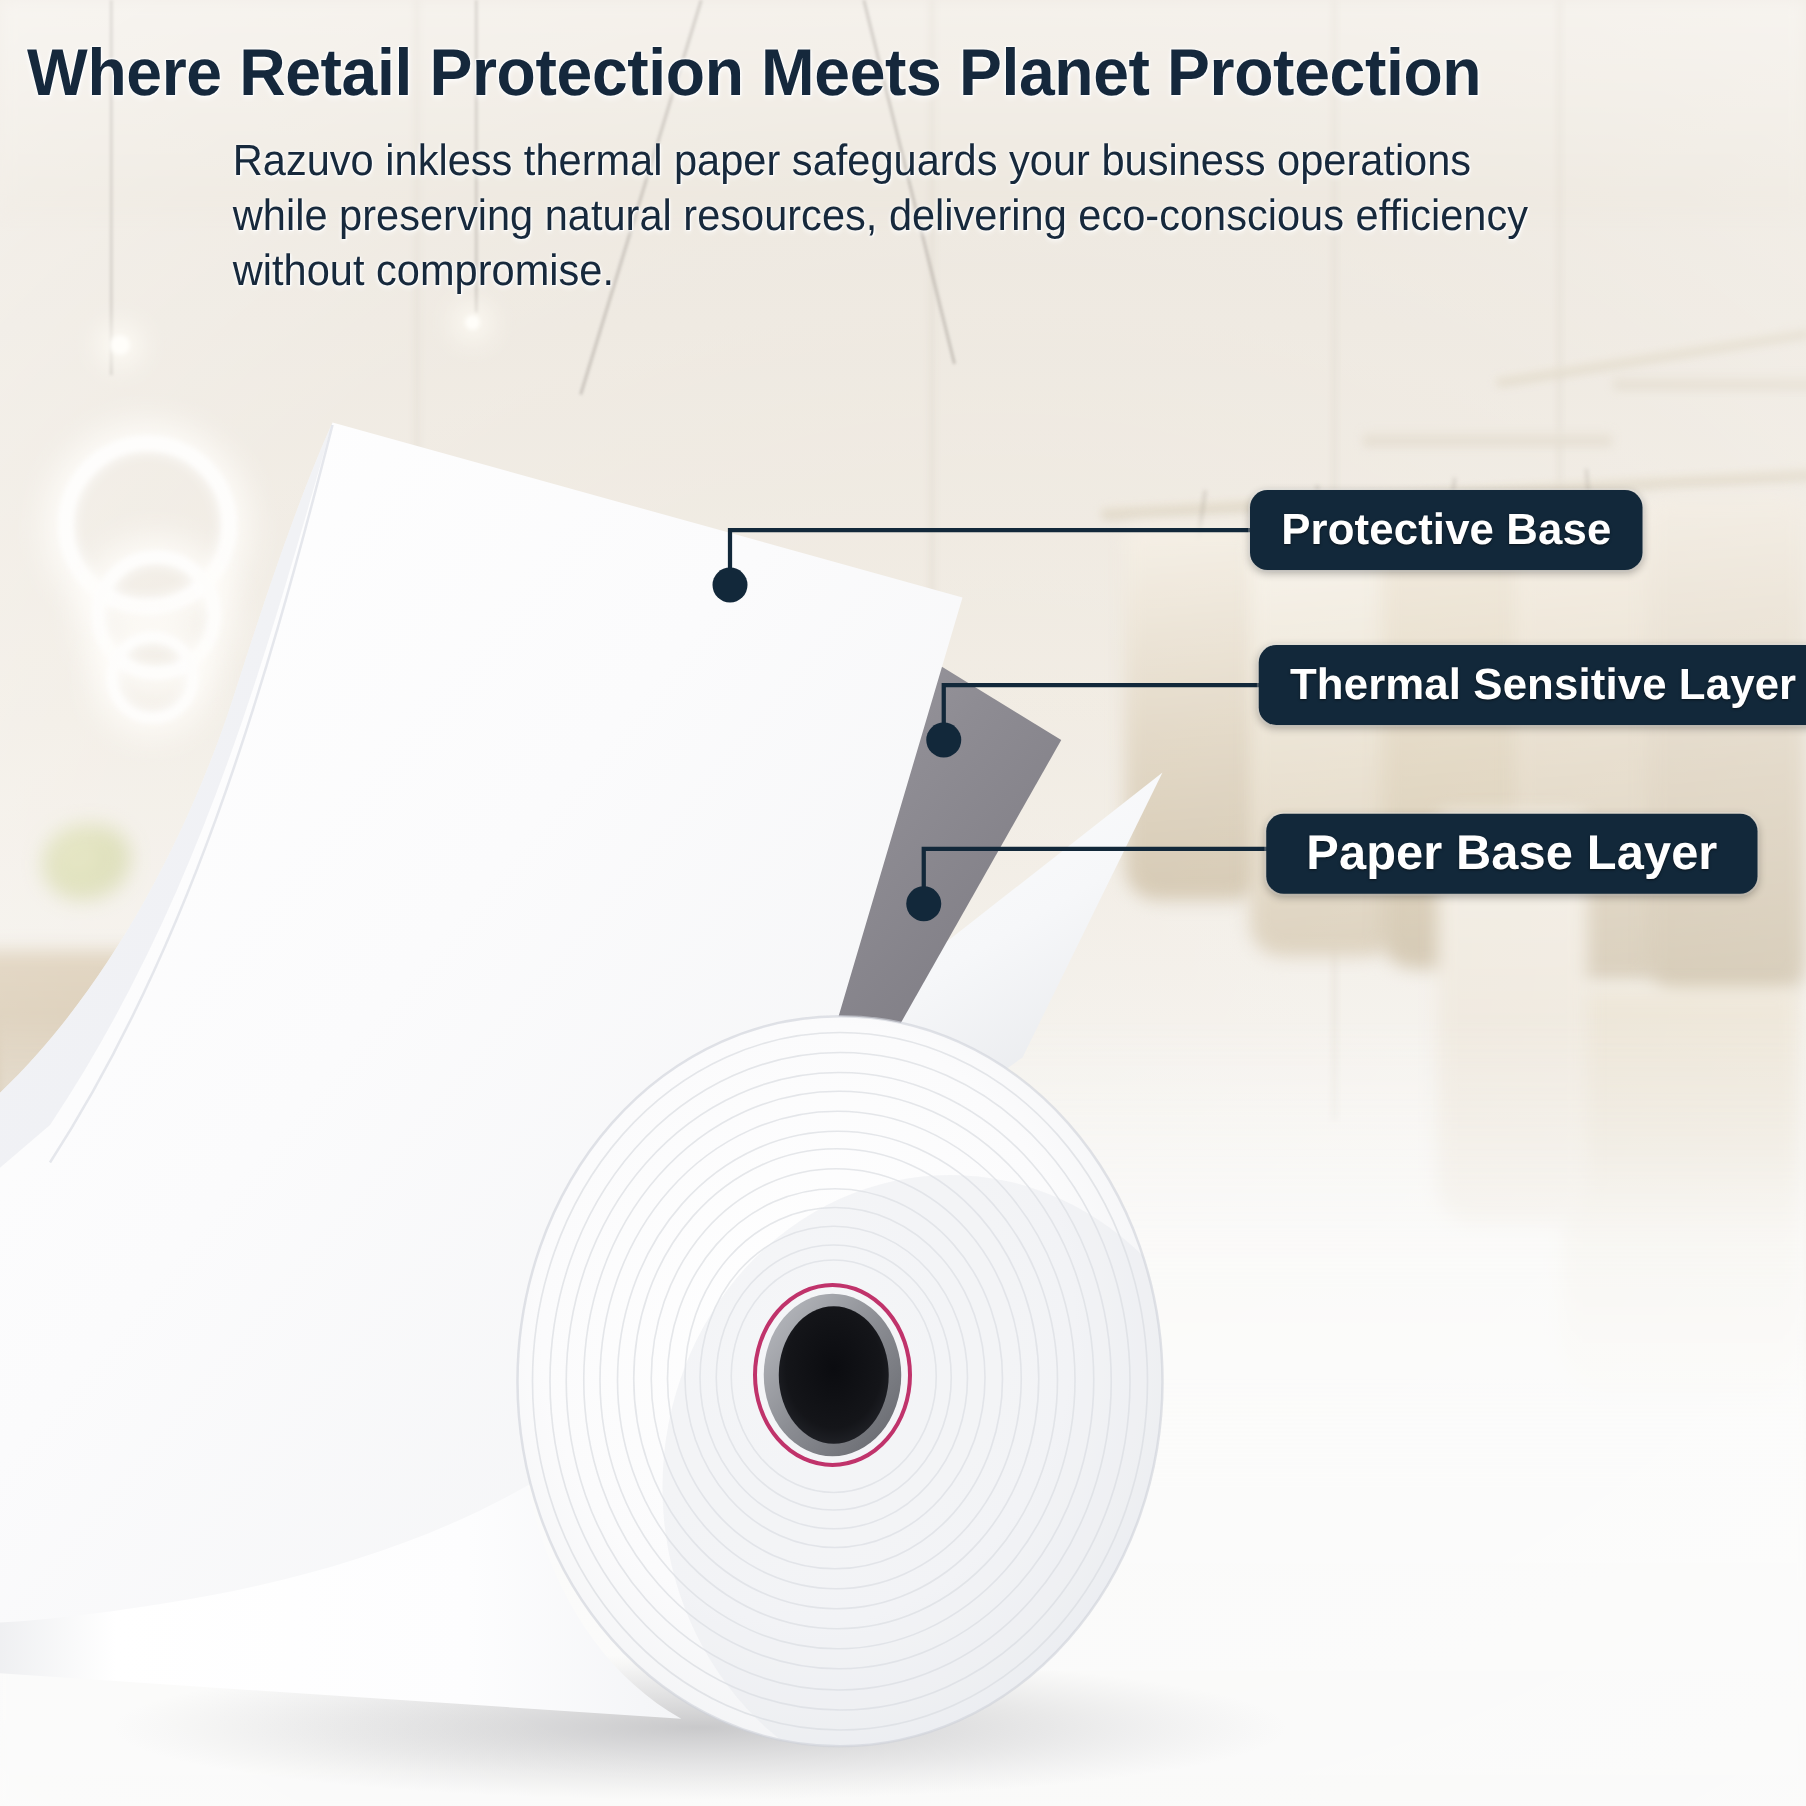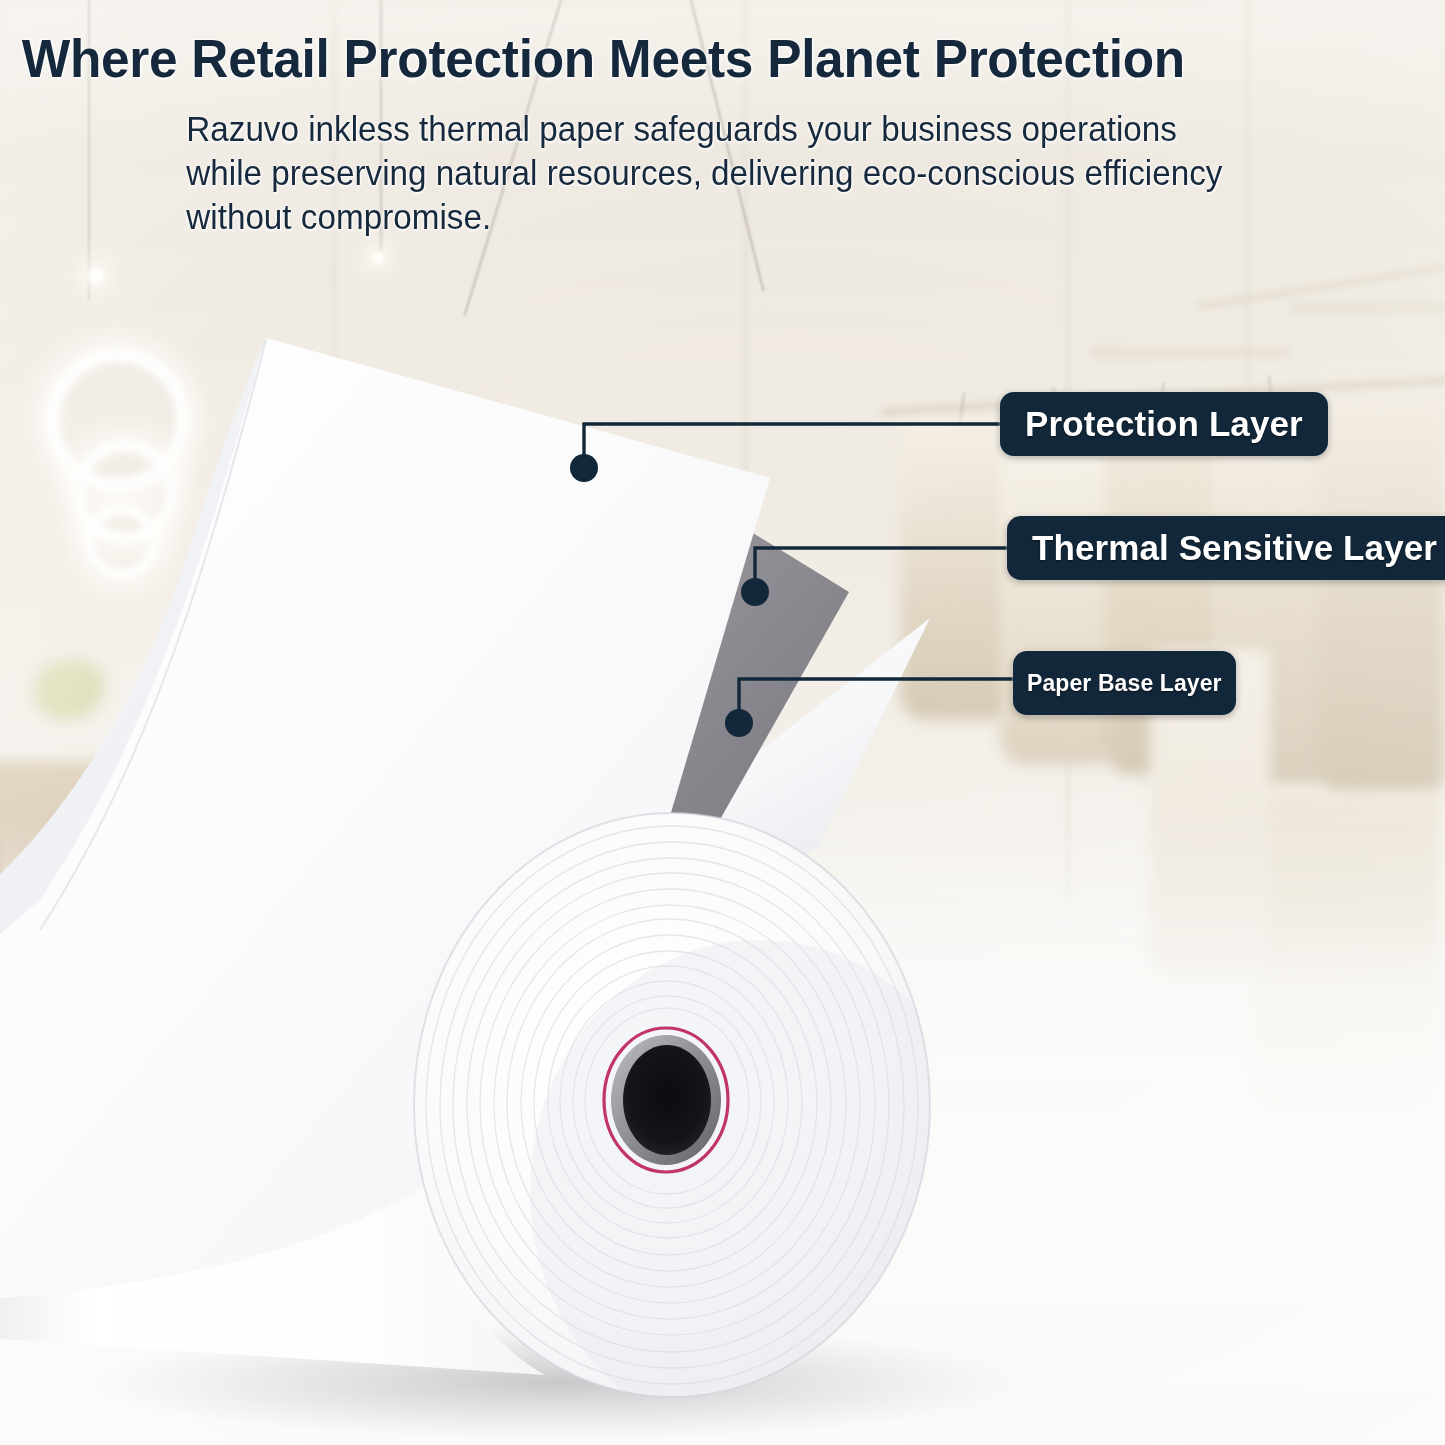--- a/index.html
+++ b/index.html
@@ -99,21 +99,21 @@
     border-radius:14px;
     color:#fff;
     font-weight:bold;
     letter-spacing:.1px;
     white-space:nowrap;
     box-shadow:0 2px 7px rgba(0,0,0,.30),0 0 0 1.5px rgba(255,255,255,.30);
     text-shadow:0 1px 2px rgba(0,0,0,.55);
   }
   #pill-protective{left:1000px;top:392px;height:64px;padding:0 25px;font-size:35px;}
   #pill-thermal{left:1007px;top:516px;height:64px;padding:0 25px;font-size:35px;}
-  #pill-base{left:1013px;top:651px;height:64px;padding:0 14px;font-size:23px;}
+  #pill-base{left:1013px;top:651px;height:64px;padding:0 32px;font-size:39px;}
 
   
   .header{position:absolute;left:0;right:0;top:0;}
   .headline{
     margin:0;padding:0;
     font-size:53px;line-height:1.0;
     font-weight:bold;
     font-stretch:condensed;
     color:#15283c;
     letter-spacing:-0.3px;
@@ -333,21 +333,21 @@
       </svg>
     </div>
 
     <div class="leader" style="left:0;top:0;">
       <svg width="1445" height="800">
         <path d="M 739 723 L 739 679 L 1017 679" fill="none" stroke="#12283a" stroke-width="3.4" stroke-linecap="square"></path>
         <circle cx="739" cy="723" r="14" fill="#12283a"></circle>
       </svg>
     </div>
 
-    <div class="pill" id="pill-protective">Protection Layer</div>
+    <div class="pill" id="pill-protective">Protective Base</div>
 
     <div class="pill" id="pill-thermal">Thermal Sensitive Layer</div>
 
     <div class="pill" id="pill-base">Paper Base Layer</div>
   </div>
 
   <div class="header">
     <h1 class="headline" style="margin-top:32px;">Where Retail Protection Meets Planet Protection</h1>
     <p class="subhead" style="margin-top:22px;">Razuvo inkless thermal paper safeguards your business operations while preserving natural resources, delivering eco-conscious efficiency without compromise.</p>
   </div>

